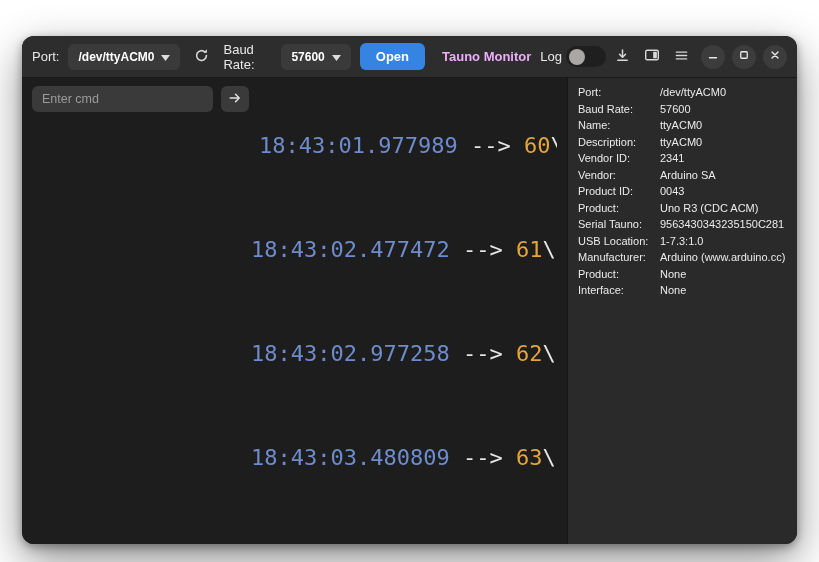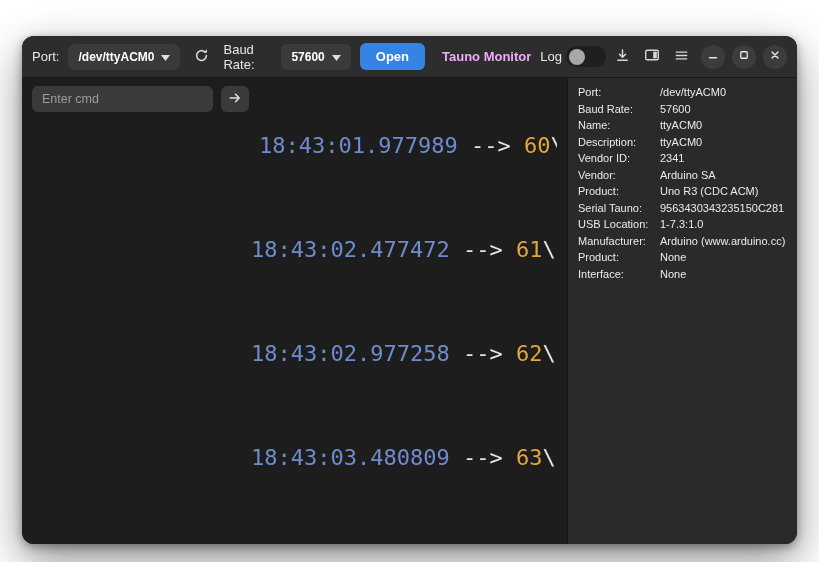--- a/index.html
+++ b/index.html
@@ -292,20 +292,24 @@
   <div class="info-row">
     <span class="info-label">Vendor ID:</span>
     <span class="info-value">2341</span>
   </div>
 
   <div class="info-row">
     <span class="info-label">Vendor:</span>
     <span class="info-value">Arduino SA</span>
   </div>
 
+  <div class="info-row">
+    <span class="info-label">Product ID:</span>
+    <span class="info-value">0043</span>
+  </div>
 
   <div class="info-row">
     <span class="info-label">Product:</span>
     <span class="info-value">Uno R3 (CDC ACM)</span>
   </div>
 
   <div class="info-row">
     <span class="info-label">Serial Tauno:</span>
     <span class="info-value">9563430343235150C281</span>
   </div>

